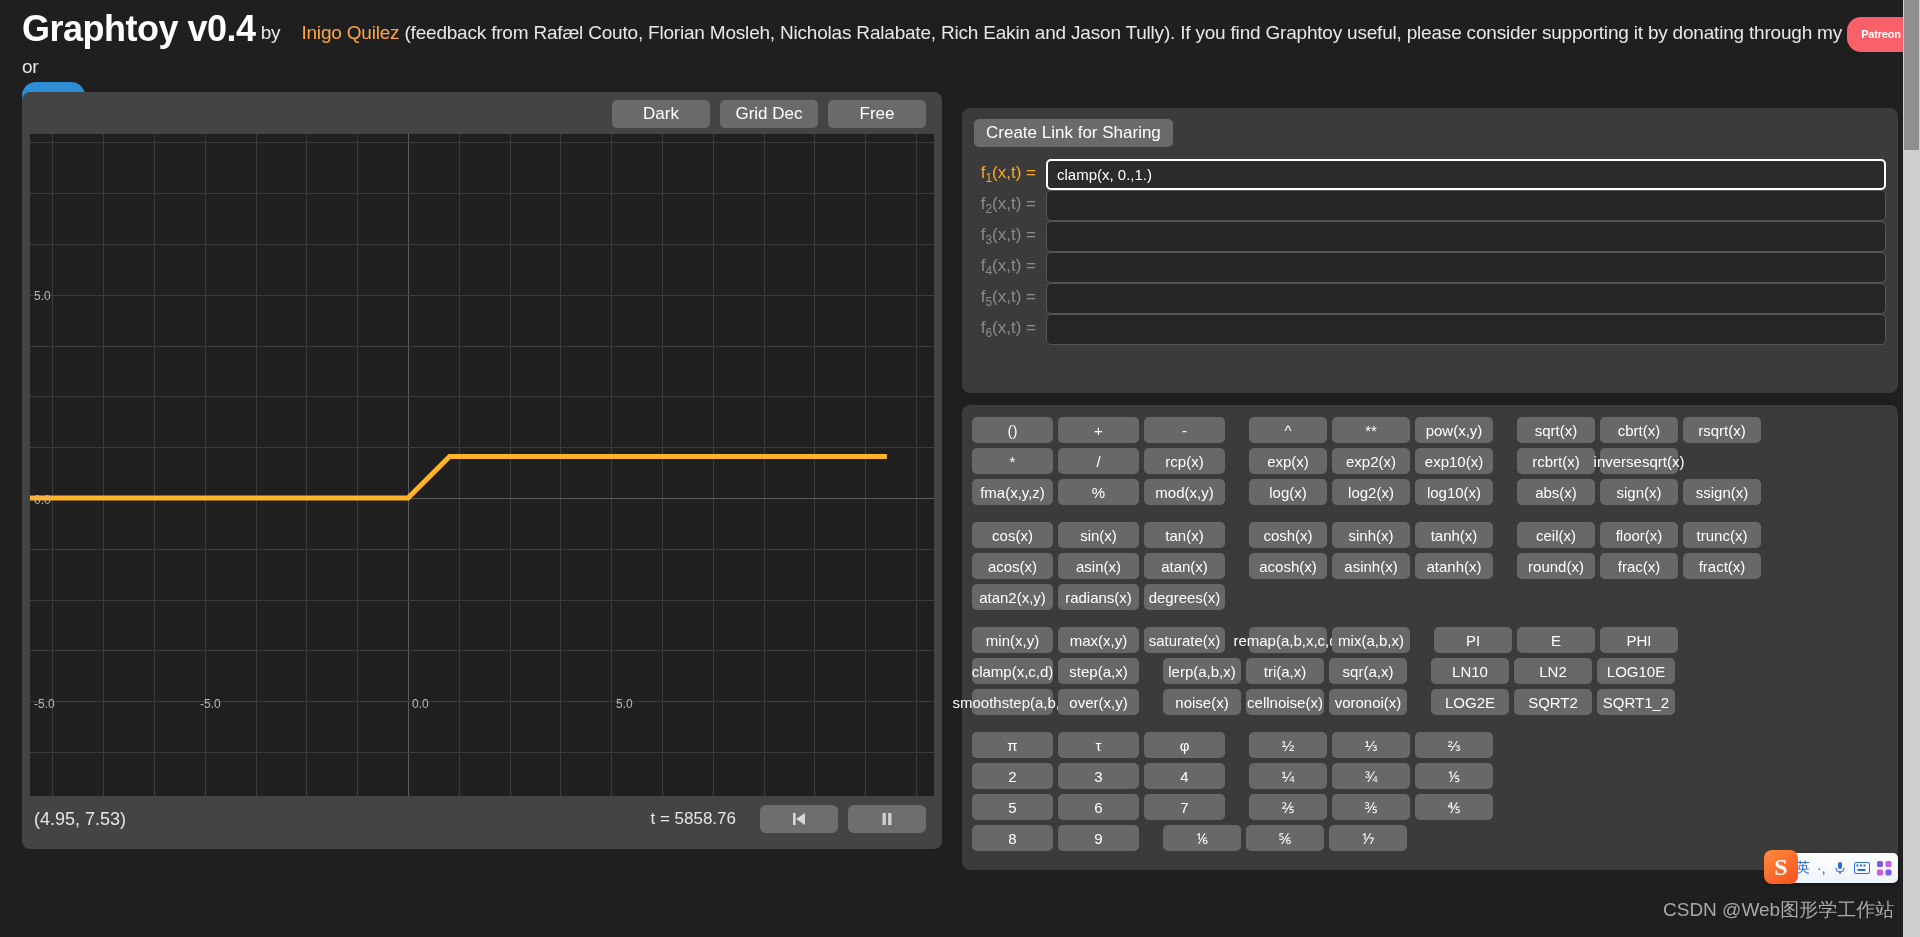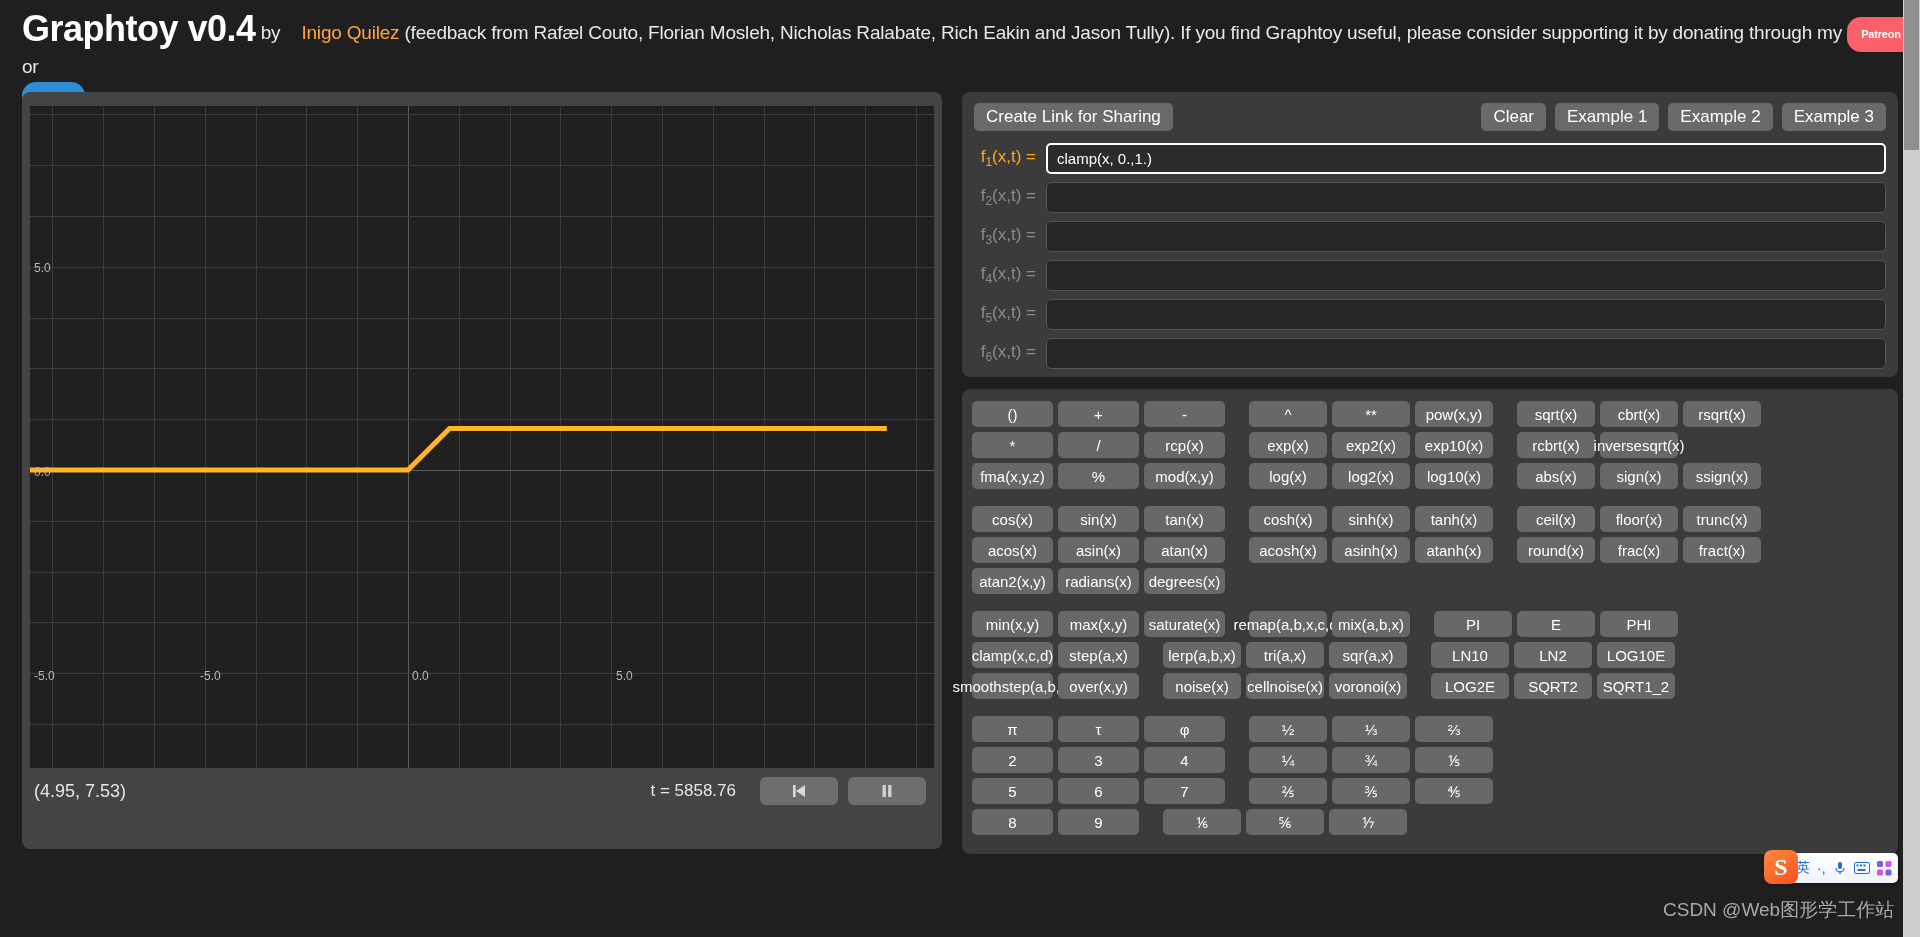--- a/index.html
+++ b/index.html
@@ -112,21 +112,21 @@
     border-radius: 6px;
     width: 78px; height: 28px;
     color: #d8d8d8;
     font-size: 17px;
     margin-left: 10px;
     cursor: pointer;
     display: flex; align-items: center; justify-content: center;
   }
 
   
-  #right { position: absolute; left: 962px; top: 0; width: 936px; }
+  #right { position: absolute; left: 962px; top: 16px; width: 936px; }
   .panel {
     background: #3b3b3b;
     border-radius: 8px;
     padding: 10px 12px;
   }
   #formula-panel { height: 285px; }
   #formula-top {
     display: flex;
     align-items: center;
     height: 30px;
@@ -141,21 +141,21 @@
     padding: 4px 12px;
     cursor: pointer;
     font-family: "Liberation Sans", sans-serif;
   }
   #share-btn { margin-right: auto; }
   #example-btns { display: flex; gap: 9px; }
   .frow {
     display: flex;
     align-items: center;
     height: 21px;
-    margin-bottom: 18px;
+    margin-bottom: 10px;
   }
   .flabel {
     width: 72px;
     text-align: right;
     padding-right: 10px;
     font-size: 17px;
     color: #8c8c8c;
   }
   .flabel.active { color: #ffa81f; }
   .flabel sub { font-size: 12px; }
@@ -243,20 +243,25 @@
 
 <div id="header">
   <span class="title">Graphtoy v0.4</span><span> by </span><a class="lnk" href="#">Inigo Quilez</a><span> (feedback from Rafæl Couto, Florian Mosleh, Nicholas Ralabate, Rich Eakin and Jason Tully). If you find Graphtoy useful, please consider supporting it by donating through my </span><span class="pill patreon">Patreon</span><span> or </span><br>
   <span class="pill paypal">PayPal</span><span>.</span>
 </div>
 
 <div id="main">
 
   <div id="graph-panel">
 
+    <div id="graph-toolbar">
+      <button class="tbtn">Dark</button>
+      <button class="tbtn">Grid Dec</button>
+      <button class="tbtn">Free</button>
+    </div>
 
     <div id="canvas-wrap">
       <div id="grid">
           <div class="gl v" style="left: 22px;"></div>
           <div class="gl v" style="left: 73px;"></div>
           <div class="gl v" style="left: 124px;"></div>
           <div class="gl v" style="left: 175px;"></div>
           <div class="gl v" style="left: 226px;"></div>
           <div class="gl v" style="left: 276px;"></div>
           <div class="gl v" style="left: 327px;"></div>
@@ -312,26 +317,20 @@
         </svg>
       </button>
     </div>
   </div>
 
   <div id="right">
 
     <div class="panel" id="formula-panel">
       <div id="formula-top">
         <button class="sbtn" id="share-btn">Create Link for Sharing</button>
-        <div id="example-btns">
-          <button class="sbtn">Clear</button>
-          <button class="sbtn">Example 1</button>
-          <button class="sbtn">Example 2</button>
-          <button class="sbtn">Example 3</button>
-        </div>
       </div>
       <div id="formula-rows">
           <div class="frow">
             <div class="flabel active">f<sub>1</sub>(x,t) =</div>
             <input class="finput focused" value="clamp(x, 0.,1.)" style="">
           </div>
           <div class="frow">
             <div class="flabel">f<sub>2</sub>(x,t) =</div>
             <input class="finput" value="" style="">
           </div>

